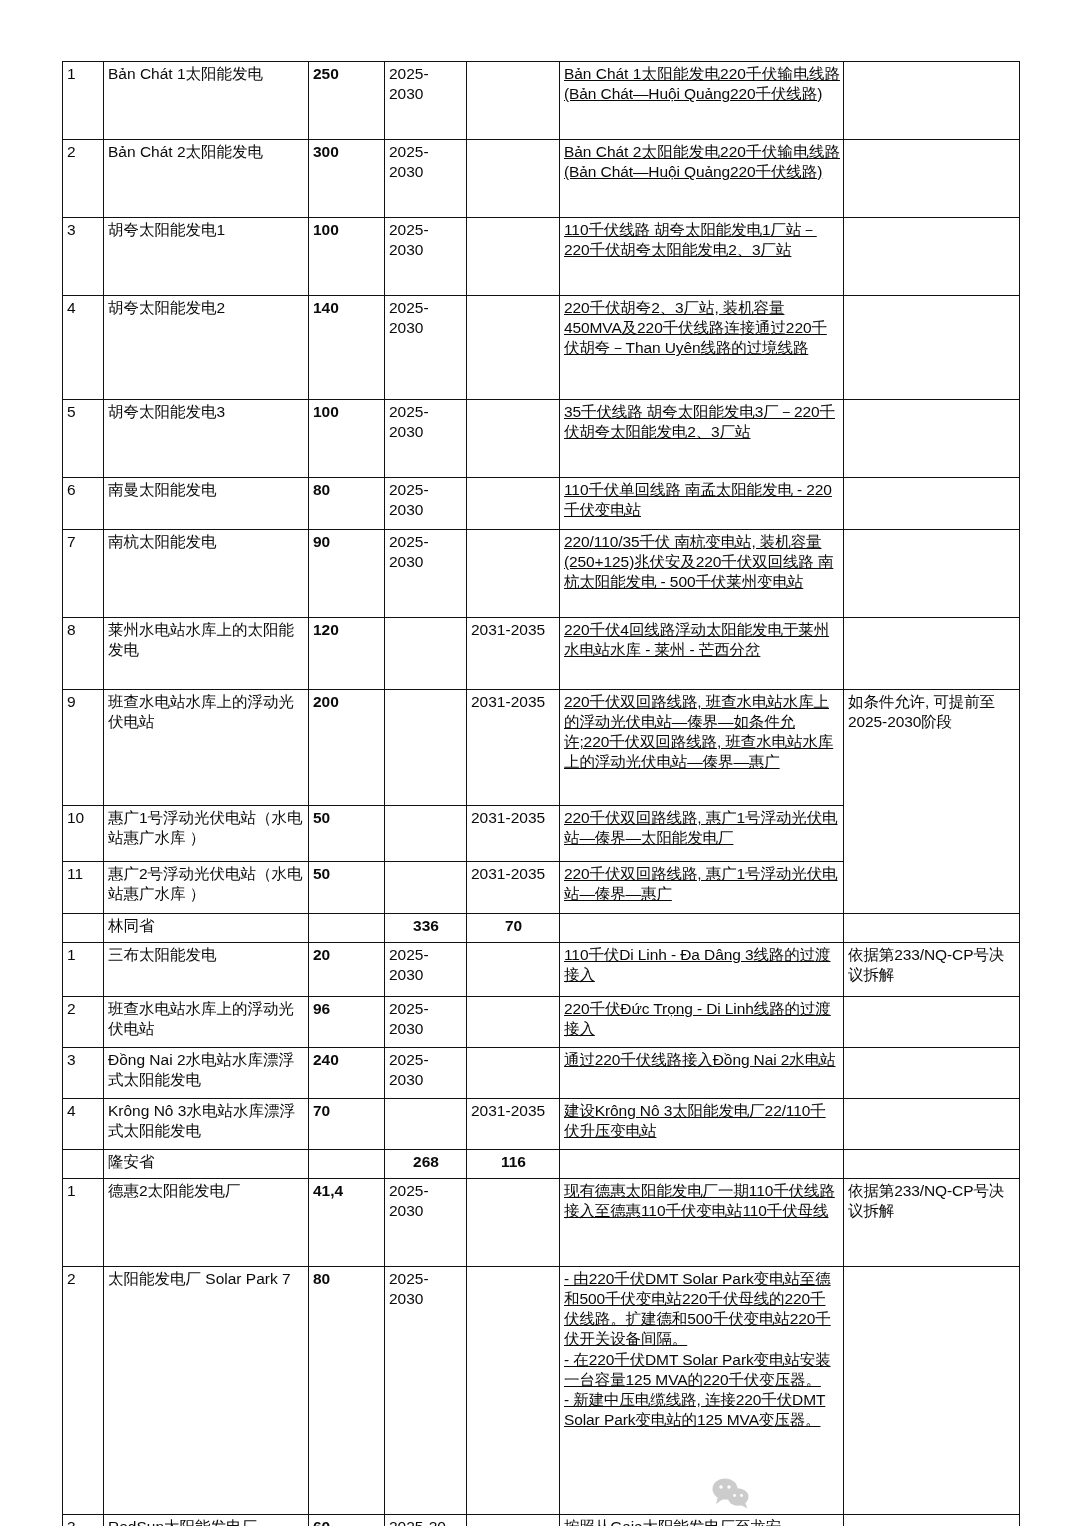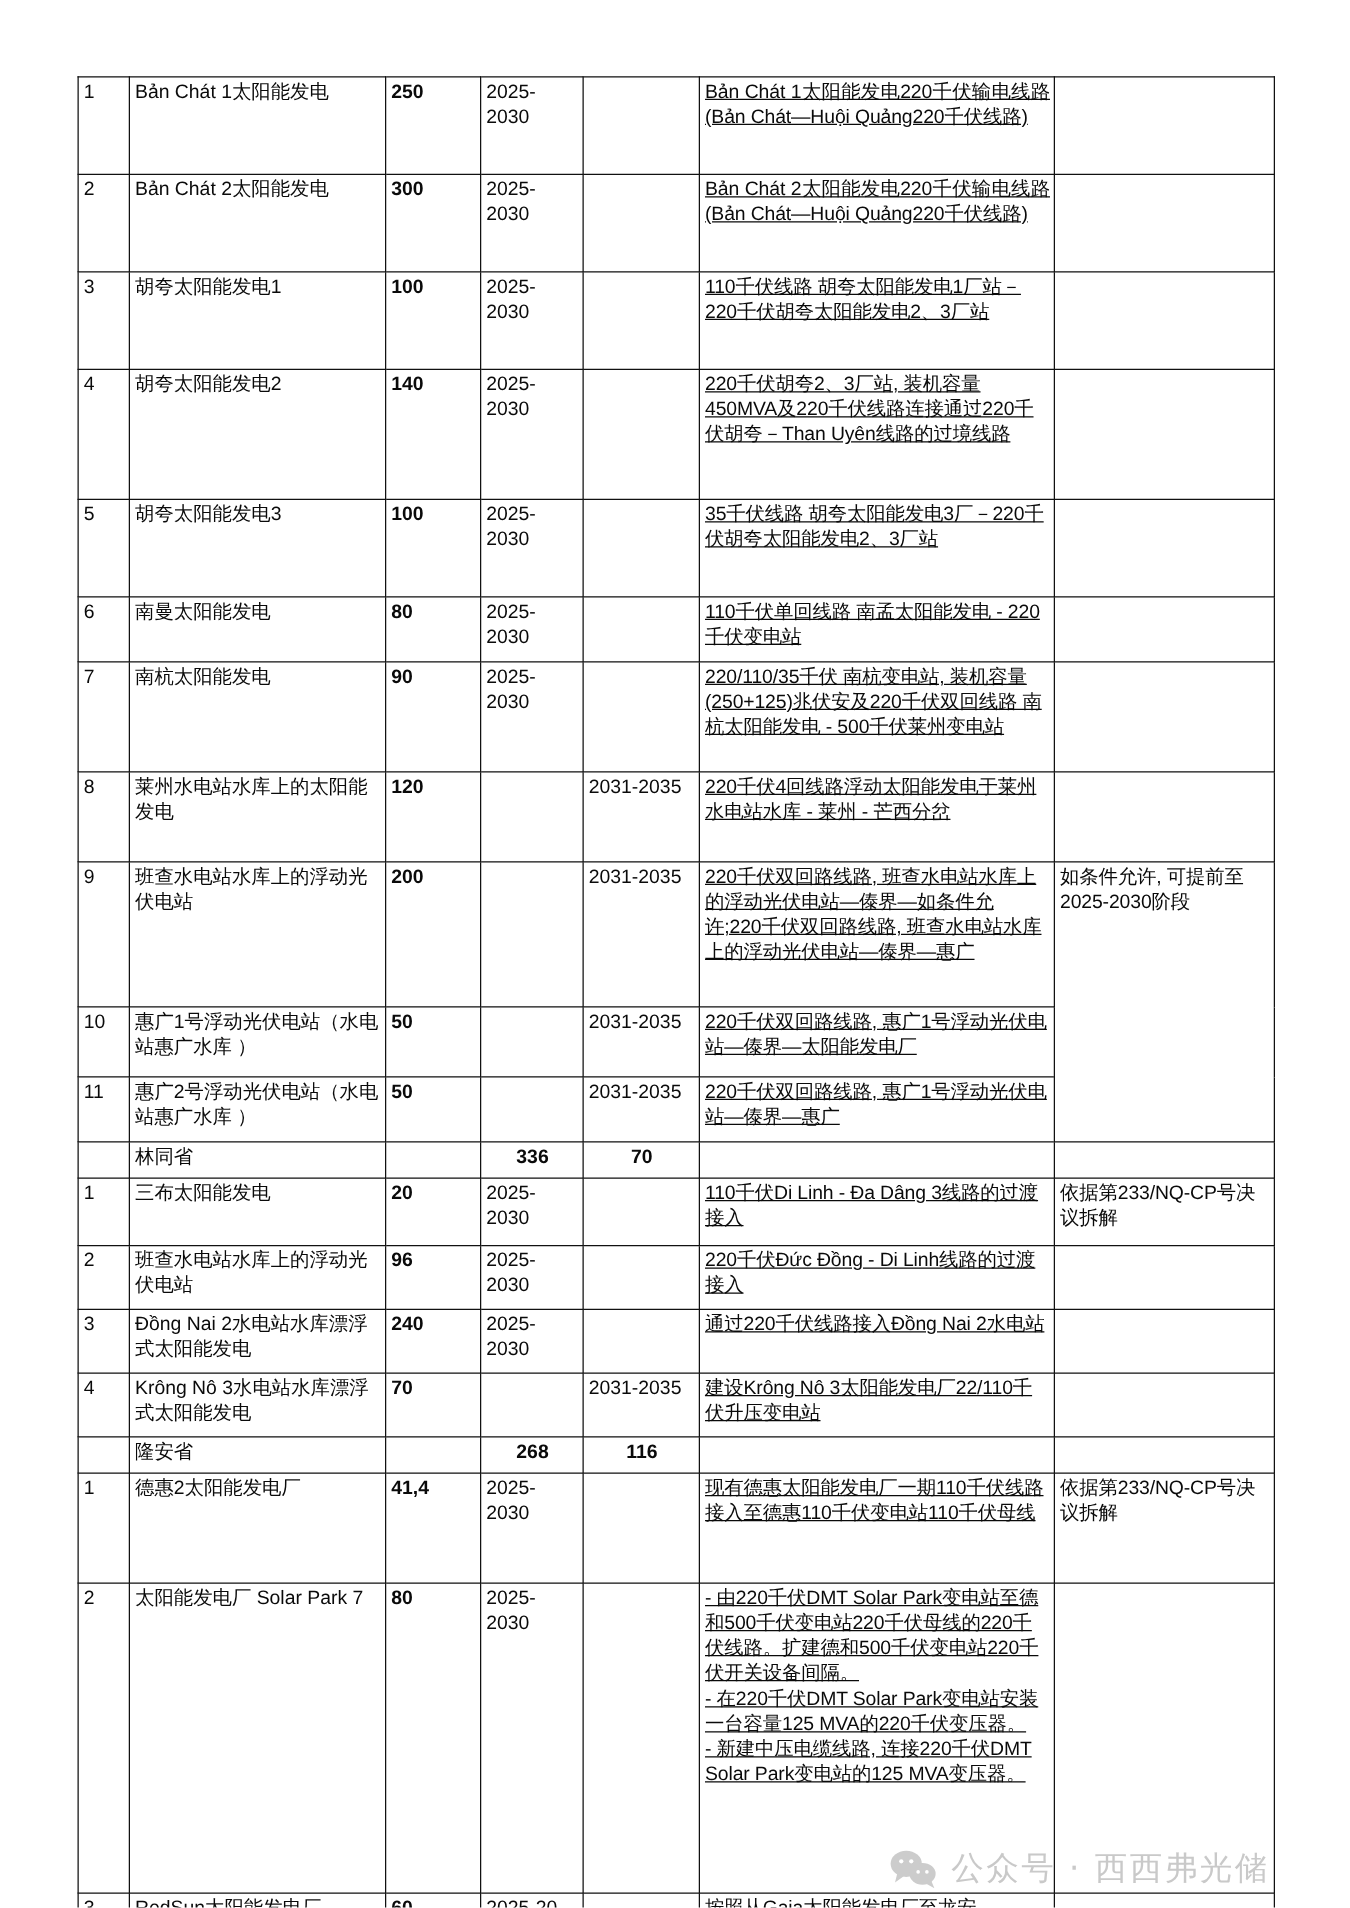--- a/index.html
+++ b/index.html
@@ -209,21 +209,21 @@
         <td class="desc">110千伏Di Linh - Đa Dâng 3线路的过渡接入</td>
         <td class="note">依据第233/NQ-CP号决议拆解</td>
       </tr>
 
       <tr style="height:51px">
         <td class="no">2</td>
         <td class="name">班查水电站水库上的浮动光伏电站</td>
         <td class="cap">96</td>
         <td class="per">2025-2030</td>
         <td class="per"></td>
-        <td class="desc">220千伏Đức Đồng - Di Linh线路的过渡接入</td>
+        <td class="desc">220千伏Đức Trọng - Di Linh线路的过渡接入</td>
         <td class="note"></td>
       </tr>
 
       <tr style="height:51px">
         <td class="no">3</td>
         <td class="name">Đồng Nai 2水电站水库漂浮式太阳能发电</td>
         <td class="cap">240</td>
         <td class="per">2025-2030</td>
         <td class="per"></td>
         <td class="desc">通过220千伏线路接入Đồng Nai 2水电站</td>
@@ -289,16 +289,15 @@
     <svg class="wechat-icon" width="38" height="32" viewBox="0 0 38 32" aria-hidden="true">
       <ellipse cx="13" cy="12" rx="12.5" ry="10.5" fill="#cccccc"></ellipse>
       <polygon points="6,19 4,27 11,22" fill="#cccccc"></polygon>
       <circle cx="9" cy="10" r="1.7" fill="#ffffff"></circle>
       <circle cx="17" cy="10" r="1.7" fill="#ffffff"></circle>
       <ellipse cx="26" cy="20" rx="10.5" ry="8.7" fill="#cccccc"></ellipse>
       <polygon points="33,25.5 35.5,31.5 29,28" fill="#cccccc"></polygon>
       <circle cx="22.5" cy="18.5" r="1.45" fill="#ffffff"></circle>
       <circle cx="29.5" cy="18.5" r="1.45" fill="#ffffff"></circle>
     </svg>
-    <span class="wm-text">公众号 · 西西弗光储</span>
   </div>
 
 </div>
 
 </body></html>

